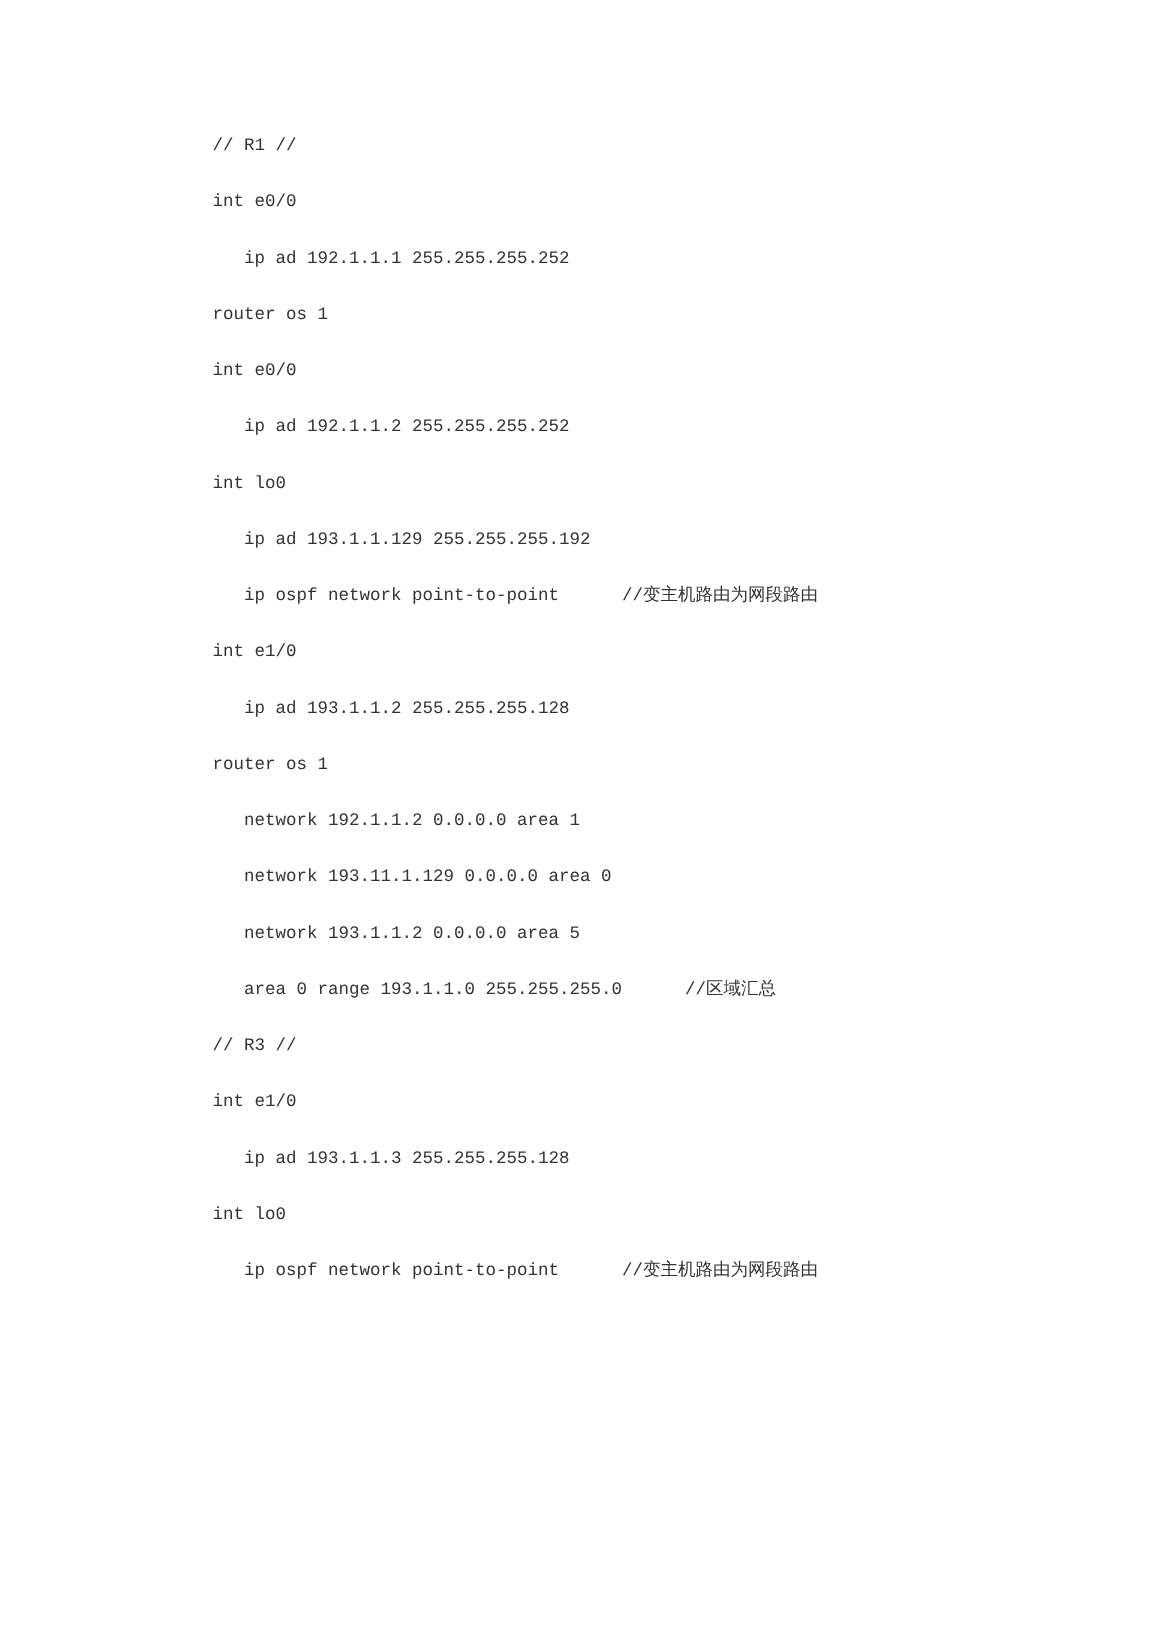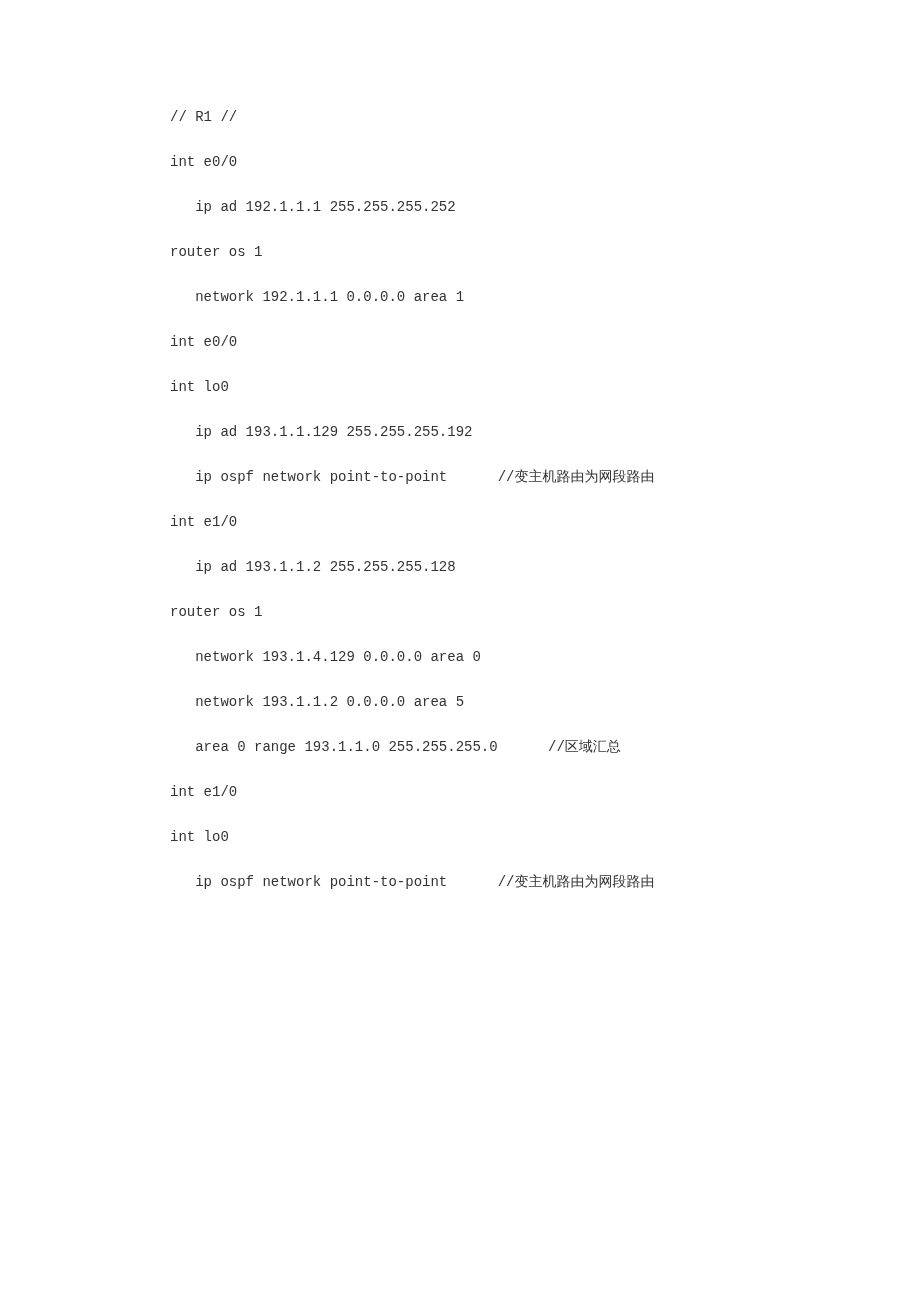--- a/index.html
+++ b/index.html
@@ -26,27 +26,30 @@
   }
 </style>
 </head>
 <body>
 
 <div class="page">
   <div class="line">// R1 //</div>
   <div class="line">int e0/0</div>
   <div class="line">   ip ad 192.1.1.1 255.255.255.252</div>
   <div class="line">router os 1</div>
-  <div class="line">   network 192.1.1.1 0.0.0.0 area 1</div>
   <div class="line">int e0/0</div>
+  <div class="line">   ip ad 192.1.1.2 255.255.255.252</div>
   <div class="line">int lo0</div>
   <div class="line">   ip ad 193.1.1.129 255.255.255.192</div>
   <div class="line">   ip ospf network point-to-point      //变主机路由为网段路由</div>
   <div class="line">int e1/0</div>
   <div class="line">   ip ad 193.1.1.2 255.255.255.128</div>
   <div class="line">router os 1</div>
-  <div class="line">   network 193.1.4.129 0.0.0.0 area 0</div>
+  <div class="line">   network 192.1.1.2 0.0.0.0 area 1</div>
+  <div class="line">   network 193.11.1.129 0.0.0.0 area 0</div>
   <div class="line">   network 193.1.1.2 0.0.0.0 area 5</div>
   <div class="line">   area 0 range 193.1.1.0 255.255.255.0      //区域汇总</div>
+  <div class="line">// R3 //</div>
   <div class="line">int e1/0</div>
+  <div class="line">   ip ad 193.1.1.3 255.255.255.128</div>
   <div class="line">int lo0</div>
   <div class="line">   ip ospf network point-to-point      //变主机路由为网段路由</div>
 </div>
 
 </body></html>

